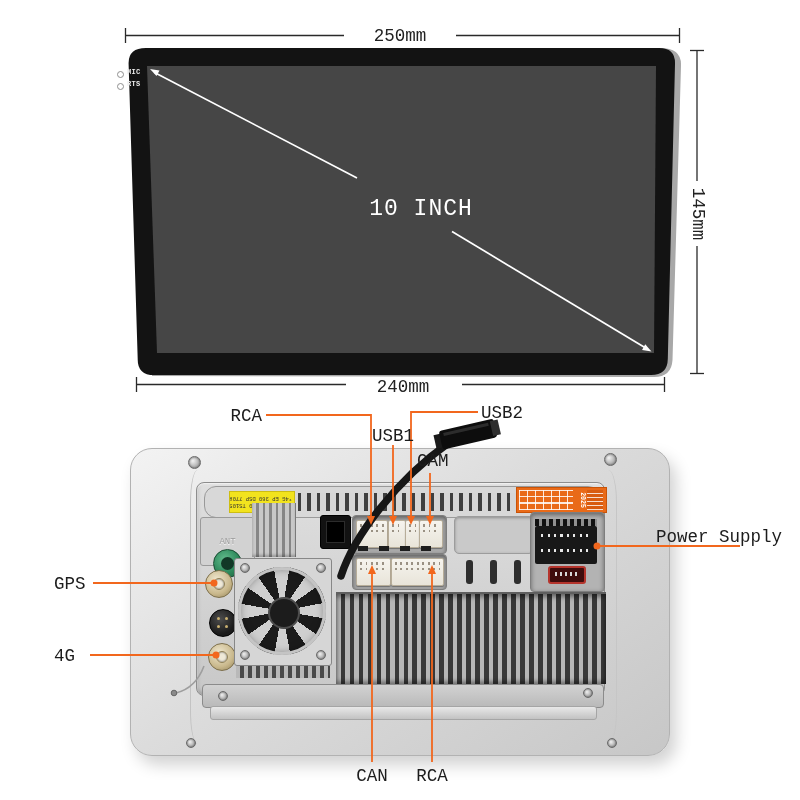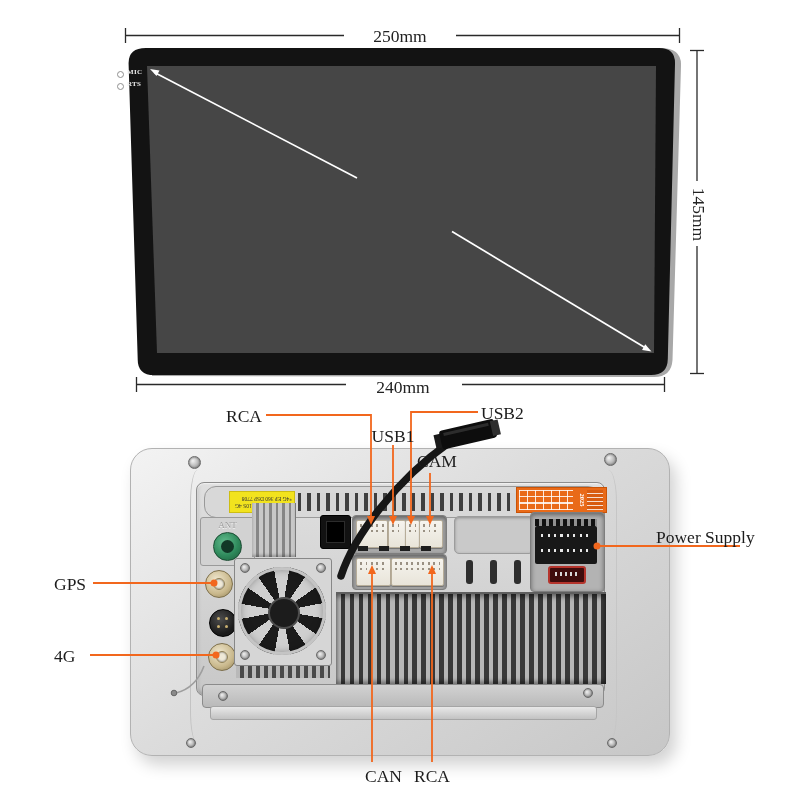--- a/index.html
+++ b/index.html
@@ -1,17 +1,17 @@
 <!DOCTYPE html>
 <html><head>
 <meta charset="utf-8">
 <style>
   html,body{margin:0;padding:0;background:#fff;}
   #stage{position:relative;width:800px;height:800px;background:#fff;overflow:hidden;
-         font-family:Liberation Serif, serif;}
+         font-family:Liberation Mono, monospace;}
   .abs{position:absolute;}
   .dimtext{font-size:17.5px;color:#222;text-align:center;}
   .callout{font-size:17.5px;color:#1c1c1c;white-space:nowrap;z-index:6;}
   .portlabel{color:#9b9b9b;text-shadow:0 1px 0 rgba(255,255,255,.8);text-align:center;white-space:nowrap;}
   .screw{border-radius:50%;width:11px;height:11px;border:1px solid #6a6a6a;
          background:radial-gradient(circle at 35% 35%, #f2f2f2, #b8b8b8 55%, #7d7d7d);
          box-shadow:inset 0 0 2px #555;z-index:4;}
   .screw.small{width:8px;height:8px;}
   .pinrow{height:2.5px;margin:3px 3px 0 3px;
           background:repeating-linear-gradient(90deg,#9a9183 0 1.8px, transparent 1.8px 5.5px);}
@@ -56,20 +56,21 @@
       <line x1="136.5" y1="377" x2="136.5" y2="392"></line>
       <line x1="664.5" y1="377" x2="664.5" y2="392"></line>
       <line x1="137" y1="384.5" x2="346" y2="384.5"></line>
       <line x1="462" y1="384.5" x2="664" y2="384.5"></line>
     </g>
   </svg>
 
   <div class="abs dimtext" style="left:350px;top:26px;width:100px;z-index:2">250mm</div>
   <div class="abs dimtext" style="left:658px;top:204px;width:80px;transform:rotate(90deg);z-index:2">145mm</div>
   <div class="abs dimtext" style="left:353px;top:377px;width:100px;z-index:2">240mm</div>
+  <div class="abs" style="left:341px;top:196px;width:160px;text-align:center;font-size:23px;color:#fff;letter-spacing:1px;z-index:2">10 INCH</div>
 
   <div class="abs" style="left:117px;top:71px;width:5px;height:5px;border:1px solid #8f8f8f;border-radius:50%;z-index:2"></div>
   <div class="abs" style="left:127px;top:68px;font-size:7px;font-weight:bold;color:#ededed;letter-spacing:.3px;z-index:2">MIC</div>
   <div class="abs" style="left:117px;top:83px;width:5px;height:5px;border:1px solid #8f8f8f;border-radius:50%;z-index:2"></div>
   <div class="abs" style="left:127px;top:80px;font-size:7px;font-weight:bold;color:#ededed;letter-spacing:.3px;z-index:2">RTS</div>
 
   <div class="abs" style="left:130px;top:448px;width:538px;height:306px;border-radius:22px;
        background:linear-gradient(145deg,#f3f3f3,#dcdcdc 45%,#c7c7c7);border:1px solid #b2b2b2;
        box-shadow:6px 9px 16px rgba(0,0,0,.18);z-index:1"></div>
 
@@ -103,21 +104,21 @@
     <div class="abs" style="left:2px;top:2px;width:54px;height:20px;
          background:repeating-linear-gradient(90deg,rgba(255,255,255,.85) 0 1px,transparent 1px 8px),
                     repeating-linear-gradient(0deg,rgba(255,255,255,.85) 0 1px,transparent 1px 6.5px)"></div>
     <div class="abs" style="left:51px;top:3px;width:18px;height:18px;color:#fff;font-size:6.5px;font-weight:bold;
          transform:rotate(90deg);text-align:center">2025</div>
     <div class="abs" style="left:70px;top:2px;width:16px;height:20px;background:#d85c10;
          background-image:repeating-linear-gradient(0deg,rgba(255,255,255,.8) 0 1px,transparent 1px 4px)"></div>
   </div>
 
   <div class="abs" style="left:200px;top:517px;width:53px;height:47px;background:#d2d2d2;border:1px solid #9a9a9a;border-radius:3px;z-index:3">
-    <div class="portlabel" style="font-size:9px;margin-top:2px">ANT</div>
+    <div class="portlabel" style="font-size:9px;margin-top:19px">ANT</div>
     <div style="margin:2px auto 0 auto;width:27px;height:27px;border-radius:50%;
          background:radial-gradient(circle at 40% 35%, #63bd8e, #2f8a5c 55%, #1d5c3b);
          border:1px solid #1a4c32;position:relative">
       <div style="position:absolute;left:7px;top:7px;width:13px;height:13px;border-radius:50%;background:#123827"></div>
     </div>
   </div>
 
   <div class="abs" style="left:252px;top:503px;width:44px;height:54px;z-index:3;
        background:repeating-linear-gradient(90deg,#c8c8c8 0 4px,#868686 4px 6.5px);
        box-shadow:inset 0 -2px 3px rgba(0,0,0,.25)"></div>
@@ -260,16 +261,16 @@
     </g>
   </svg>
 
   <div class="abs callout" style="left:204px;top:406px;width:58px;text-align:right">RCA</div>
   <div class="abs callout" style="left:363px;top:426px;width:60px;text-align:center">USB1</div>
   <div class="abs callout" style="left:481px;top:403px">USB2</div>
   <div class="abs callout" style="left:417px;top:451px;width:60px;">CAM</div>
   <div class="abs callout" style="left:656px;top:527px">Power Supply</div>
   <div class="abs callout" style="left:54px;top:574px">GPS</div>
   <div class="abs callout" style="left:54px;top:646px">4G</div>
-  <div class="abs callout" style="left:342px;top:766px;width:60px;text-align:right">CAN</div>
+  <div class="abs callout" style="left:342px;top:766px;width:60px;text-align:center">CAN</div>
   <div class="abs callout" style="left:402px;top:766px;width:60px;text-align:center">RCA</div>
 
 </div>
 
 </body></html>

